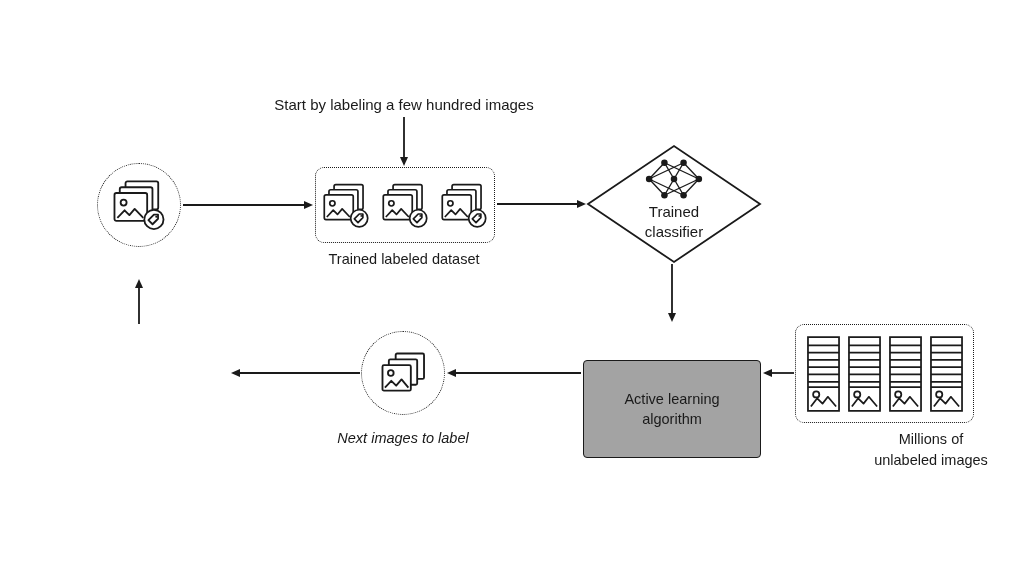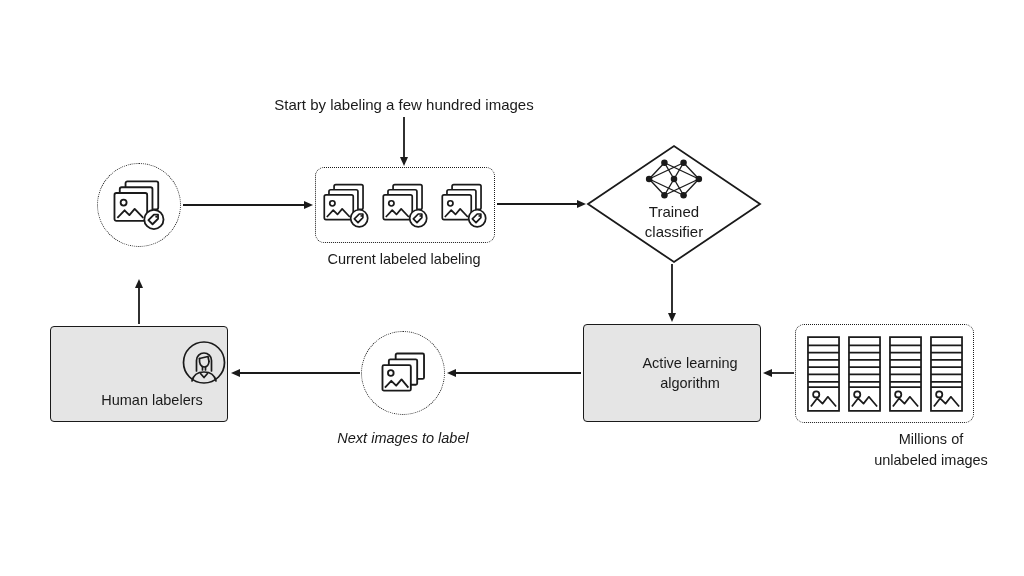--- a/index.html
+++ b/index.html
@@ -17,21 +17,21 @@
   .dotted-circle {
     position:absolute; box-sizing:border-box; border:1.6px dotted #1a1a1a; border-radius:50%;
     display:flex; align-items:center; justify-content:center; background:#fff;
   }
   .dotted-box {
     position:absolute; box-sizing:border-box; border:1.6px dotted #1a1a1a; border-radius:9px;
     display:flex; align-items:center; justify-content:center; background:#fff;
   }
   .solid-box {
     position:absolute; box-sizing:border-box; border:1.8px solid #1a1a1a; border-radius:4px;
-    display:flex; flex-direction:column; align-items:flex-end; justify-content:center; background:#e5e5e5;
+    display:flex; flex-direction:column; align-items:center; justify-content:center; background:#a3a3a3;margin-top:36px;
   }
   .icon-row { display:flex; align-items:center; justify-content:center; gap:13px; }
   .diamond-wrap { position:absolute; left:584px; top:142px; width:180px; height:124px; }
   .diamond-wrap .nn-icon { position:absolute; left:50%; top:15px; transform:translateX(-50%); }
   .diamond-wrap .diamond-label {
     position:absolute; left:50%; top:60px; transform:translateX(-50%);
     width:92px; font-size:15px; line-height:19.5px; text-align:center;
   }
   .box-label { font-size:14.5px; line-height:20px; text-align:center; width:140px; }
   .hl-label { margin-top:5px; font-size:14.5px; line-height:18px; text-align:center; width:150px; }
@@ -107,21 +107,21 @@
         <rect x="7" y="7.5" width="34" height="29" rx="2" fill="#fff"></rect>
         <rect x="1.5" y="13.5" width="34" height="29" rx="2" fill="#fff"></rect>
         <circle cx="11" cy="23.5" r="3.1"></circle>
         <path d="M4.5 39.5 L12 31.5 L17 36.5 L22.5 30 L31.5 39.5"></path>
         <circle cx="42.5" cy="41" r="10" fill="#fff"></circle>
         <path d="M36.8 41.8 L42.5 36 h4.3 v4.3 L41.1 46 Z"></path>
         <circle cx="45" cy="38.2" r="1.1" fill="#1a1a1a" stroke="none"></circle>
       </g>
     </svg>
   </div>
-  <div class="label" style="left:404px; top:249px;">Current labeled labeling</div>
+  <div class="label" style="left:404px; top:249px;">Trained labeled dataset</div>
 
   <div class="diamond-wrap">
     <svg width="180" height="124" viewBox="0 0 180 124">
       <polygon points="4,62 90,4 176,62 90,120" fill="#ffffff" stroke="#1a1a1a" stroke-width="1.8"></polygon>
     </svg>
     <svg class="nn-icon" width="62" height="44" viewBox="0 0 64 46">
       <g stroke="#1a1a1a" stroke-width="1.4">
         <line x1="22" y1="6" x2="6" y2="23"></line>
           <line x1="22" y1="6" x2="32" y2="23"></line>
           <line x1="22" y1="6" x2="58" y2="23"></line>
@@ -218,28 +218,14 @@
         <rect x="15" y="1.5" width="29" height="26" rx="1.5" fill="#fff"></rect>
         <rect x="8" y="7.5" width="29" height="26" rx="1.5" fill="#fff"></rect>
         <rect x="1.5" y="13.5" width="29" height="26" rx="1.5" fill="#fff"></rect>
         <circle cx="10" cy="21.5" r="2.9"></circle>
         <path d="M4 36.5 L10.5 29.5 L15.5 34.5 L21 28 L28 36.5"></path>
       </g>
     </svg>
   </div>
   <div class="label" style="left:403px; top:428px;font-style:italic;">Next images to label</div>
 
-  <div class="solid-box" style="left:50px; top:326px; width:178px; height:96px;">
-    <svg width="46" height="46" viewBox="0 0 46 46">
-      <g fill="none" stroke="#1a1a1a" stroke-width="1.7" stroke-linecap="round" stroke-linejoin="round">
-        <circle cx="23" cy="22.5" r="20.5"></circle>
-        <path d="M15.5 31 L15.5 20.5 A7.5 7.5 0 0 1 30.5 20.5 L30.5 31"></path>
-        <path d="M18.5 18.5 L27 16.5 L28 21.5"></path>
-        <path d="M18.5 18.5 q-0.5 8 4.5 8.5 q4.5 0 5-5.5"></path>
-        <path d="M21.5 26.5 l0 3.5 M24.5 26.5 l0 3.5"></path>
-        <path d="M11 41 q2-9 12-9 q10 0 12 9"></path>
-        <path d="M19.5 33.5 l3.5 4 3.5-4"></path>
-      </g>
-    </svg>
-    <div class="hl-label">Human labelers</div>
-  </div>
 
 </div>
 
 </body></html>

